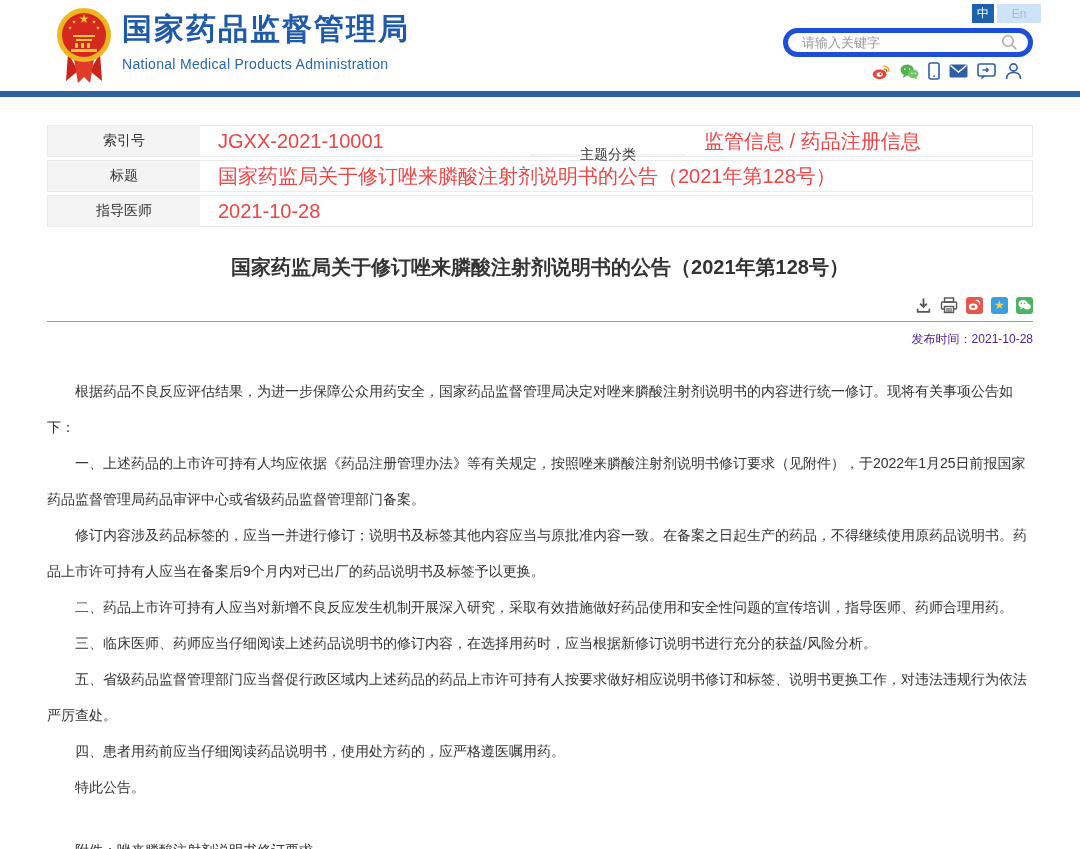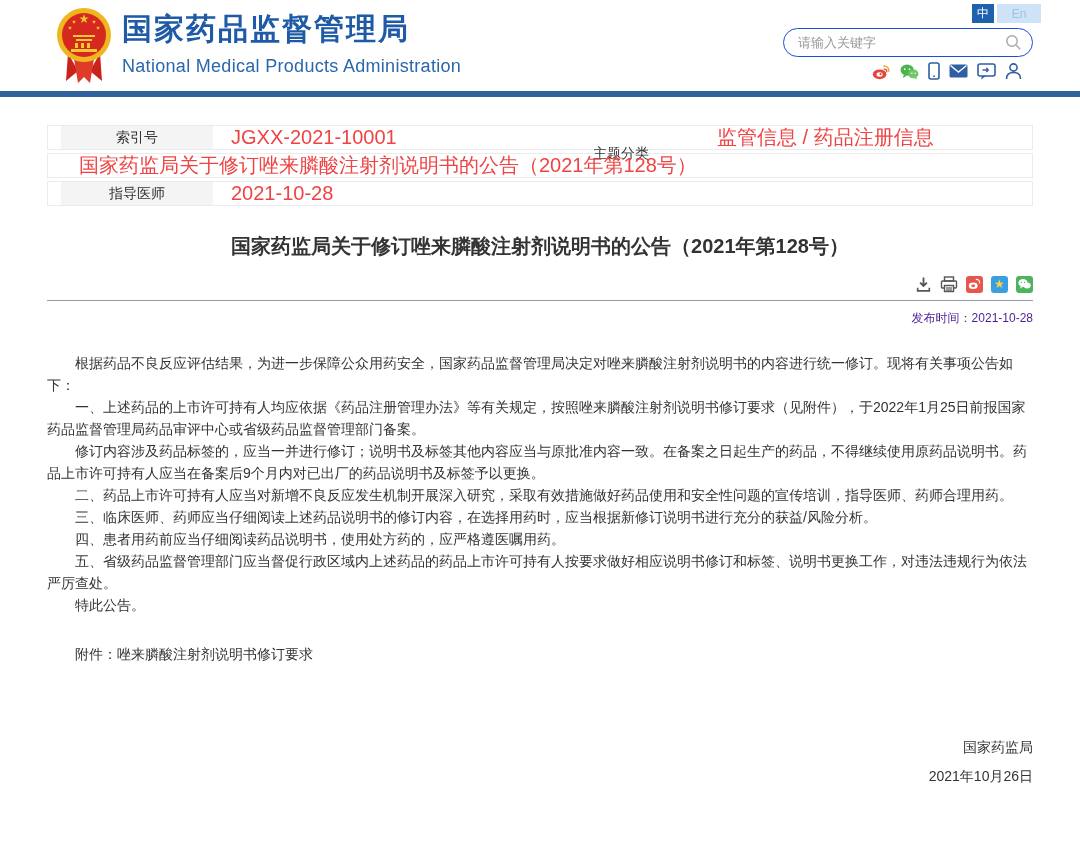--- a/index.html
+++ b/index.html
@@ -7,56 +7,56 @@
   body {
     width: 1080px; height: 849px;
     font-family: "Liberation Sans", "DejaVu Sans", sans-serif;
     position: relative; overflow: hidden; color:#333;
   }
   
   .site-header { position: relative; height: 91px; background:#fff; }
   .emblem { position:absolute; left:56px; top:5px; width:56px; height:82px; }
   .site-titles { position:absolute; left:122px; top:9px; }
   .site-title { font-size:30px; font-weight:bold; color:#1e5aa6; letter-spacing:2px; }
-  .site-subtitle { font-size:18px; color:#2a67ac; margin-top:6px; letter-spacing:.3px; }
+  .site-subtitle { font-size:14px; color:#2a67ac; margin-top:6px; letter-spacing:.3px; }
   .lang-toggle { position:absolute; top:4px; right:39px; display:flex; gap:3px; }
   .lang-zh { width:22px; height:19px; background:#1e62ad; color:#fff; font-size:12px;
              display:flex; align-items:center; justify-content:center; cursor:pointer; }
   .lang-en { width:44px; height:19px; background:#cfe3f6; color:#9cc0e8; font-size:12px;
              display:flex; align-items:center; justify-content:center; cursor:pointer; }
   .searchbox { position:absolute; top:28px; right:47px; width:250px; height:29px;
-               border:1px solid #1d4ed8; border-radius:15px; background:#fff;
+               border:5px solid #1d4ed8; border-radius:15px; background:#fff;
                display:flex; align-items:center; padding:0 10px 0 14px; }
   .searchbox input { border:none; outline:none; flex:1; font-size:13px; color:#333;
                      font-family:inherit; background:transparent; }
   .searchbox input::placeholder { color:#999; }
   .search-btn { border:none; background:none; padding:0; display:flex; cursor:pointer; }
   .social-row { position:absolute; top:62px; right:58px; display:flex; gap:9px; align-items:center; }
   .social-row span { display:flex; cursor:pointer; }
   .blue-bar { height:6px; background:#2e639c; }
   
   .main-wrap { padding:0 47px; position:relative; }
   .info-table { margin-top:28px; }
-  .t-row { display:flex; border:1px solid #ebebeb; margin-bottom:3px; height:25px;padding-left:13px; }
+  .t-row { display:flex; border:1px solid #ebebeb; margin-bottom:3px; height:32px; }
   .t-label { background:#f4f4f4; display:flex; align-items:center; justify-content:center;
              font-size:14px; color:#333; }
   .w1 { width:152px; } .w3 { width:156px;margin-top:28px; }
   .t-value { display:flex; align-items:center; padding-left:18px; font-size:20px; color:#ef4444; }
   .v-fixed { width:330px; } .v-flex { flex:1; }
   .article-title { text-align:center; font-size:20px; font-weight:700; color:#333; margin-top:27px; }
   .tools-row { display:flex; justify-content:flex-end; align-items:center; gap:8px; margin-top:15px; height:18px; }
   .tools-row span { display:flex; cursor:pointer; }
   .share { width:17px; height:17px; border-radius:3px; align-items:center; justify-content:center; }
   .share.qzone { background:#3a9fe0; color:#ffd24a; font-size:12px; line-height:1; }
   .share.weibo { background:#e6564c; }
   .share.wechat { background:#4db35e; }
   .divider { border:none; border-top:1px solid #9a9a9a; margin-top:7px; }
   .publish-time { text-align:right; font-size:12px; color:#4c1d95; margin-top:9px; }
   .article-body { margin-top:25px; }
-  .article-body p { font-size:14px; color:#333; line-height:22px; text-indent:2em; }
+  .article-body p { font-size:14px; color:#333; line-height:36px; text-indent:2em; }
   .attachment-note { margin-top:27px; }
   .signature { margin-top:68px; text-align:right; font-size:14px; color:#333; line-height:29px; }
 </style>
 </head>
 <body>
 
 <header class="site-header">
   <svg class="emblem" viewBox="0 0 56 82">
     <defs>
       <path id="star" d="M0,-1 L0.224,-0.309 L0.951,-0.309 L0.363,0.118 L0.588,0.809 L0,0.382 L-0.588,0.809 L-0.363,0.118 L-0.951,-0.309 L-0.224,-0.309 Z"></path>
@@ -150,20 +150,21 @@
 <main class="main-wrap">
 
   <section class="info-table">
     <div class="t-row">
       <div class="t-label w1">索引号</div>
       <div class="t-value v-fixed">JGXX-2021-10001</div>
       <div class="t-label w3">主题分类</div>
       <div class="t-value v-flex">监管信息 / 药品注册信息</div>
     </div>
     <div class="t-row">
+      <div class="t-label w1">标题</div>
       <div class="t-value v-flex">国家药监局关于修订唑来膦酸注射剂说明书的公告（2021年第128号）</div>
     </div>
     <div class="t-row">
       <div class="t-label w1">指导医师</div>
       <div class="t-value v-flex">2021-10-28</div>
     </div>
   </section>
 
   <h2 class="article-title">国家药监局关于修订唑来膦酸注射剂说明书的公告（2021年第128号）</h2>
 
@@ -205,22 +206,22 @@
   <hr class="divider">
 
   <div class="publish-time">发布时间：2021-10-28</div>
 
   <div class="article-body">
     <p>根据药品不良反应评估结果，为进一步保障公众用药安全，国家药品监督管理局决定对唑来膦酸注射剂说明书的内容进行统一修订。现将有关事项公告如下：</p>
     <p>一、上述药品的上市许可持有人均应依据《药品注册管理办法》等有关规定，按照唑来膦酸注射剂说明书修订要求（见附件），于2022年1月25日前报国家药品监督管理局药品审评中心或省级药品监督管理部门备案。</p>
     <p>修订内容涉及药品标签的，应当一并进行修订；说明书及标签其他内容应当与原批准内容一致。在备案之日起生产的药品，不得继续使用原药品说明书。药品上市许可持有人应当在备案后9个月内对已出厂的药品说明书及标签予以更换。</p>
     <p>二、药品上市许可持有人应当对新增不良反应发生机制开展深入研究，采取有效措施做好药品使用和安全性问题的宣传培训，指导医师、药师合理用药。</p>
     <p>三、临床医师、药师应当仔细阅读上述药品说明书的修订内容，在选择用药时，应当根据新修订说明书进行充分的获益/风险分析。</p>
+    <p>五、省级药品监督管理部门应当督促行政区域内上述药品的药品上市许可持有人按要求做好相应说明书修订和标签、说明书更换工作，对违法违规行为依法严厉查处。</p>
     <p>四、患者用药前应当仔细阅读药品说明书，使用处方药的，应严格遵医嘱用药。</p>
-    <p>五、省级药品监督管理部门应当督促行政区域内上述药品的药品上市许可持有人按要求做好相应说明书修订和标签、说明书更换工作，对违法违规行为依法严厉查处。</p>
     <p>特此公告。</p>
     <p class="attachment-note">附件：唑来膦酸注射剂说明书修订要求</p>
   </div>
 
   <div class="signature">
     <div>国家药监局</div>
     <div>2021年10月26日</div>
   </div>
 
 </main>

